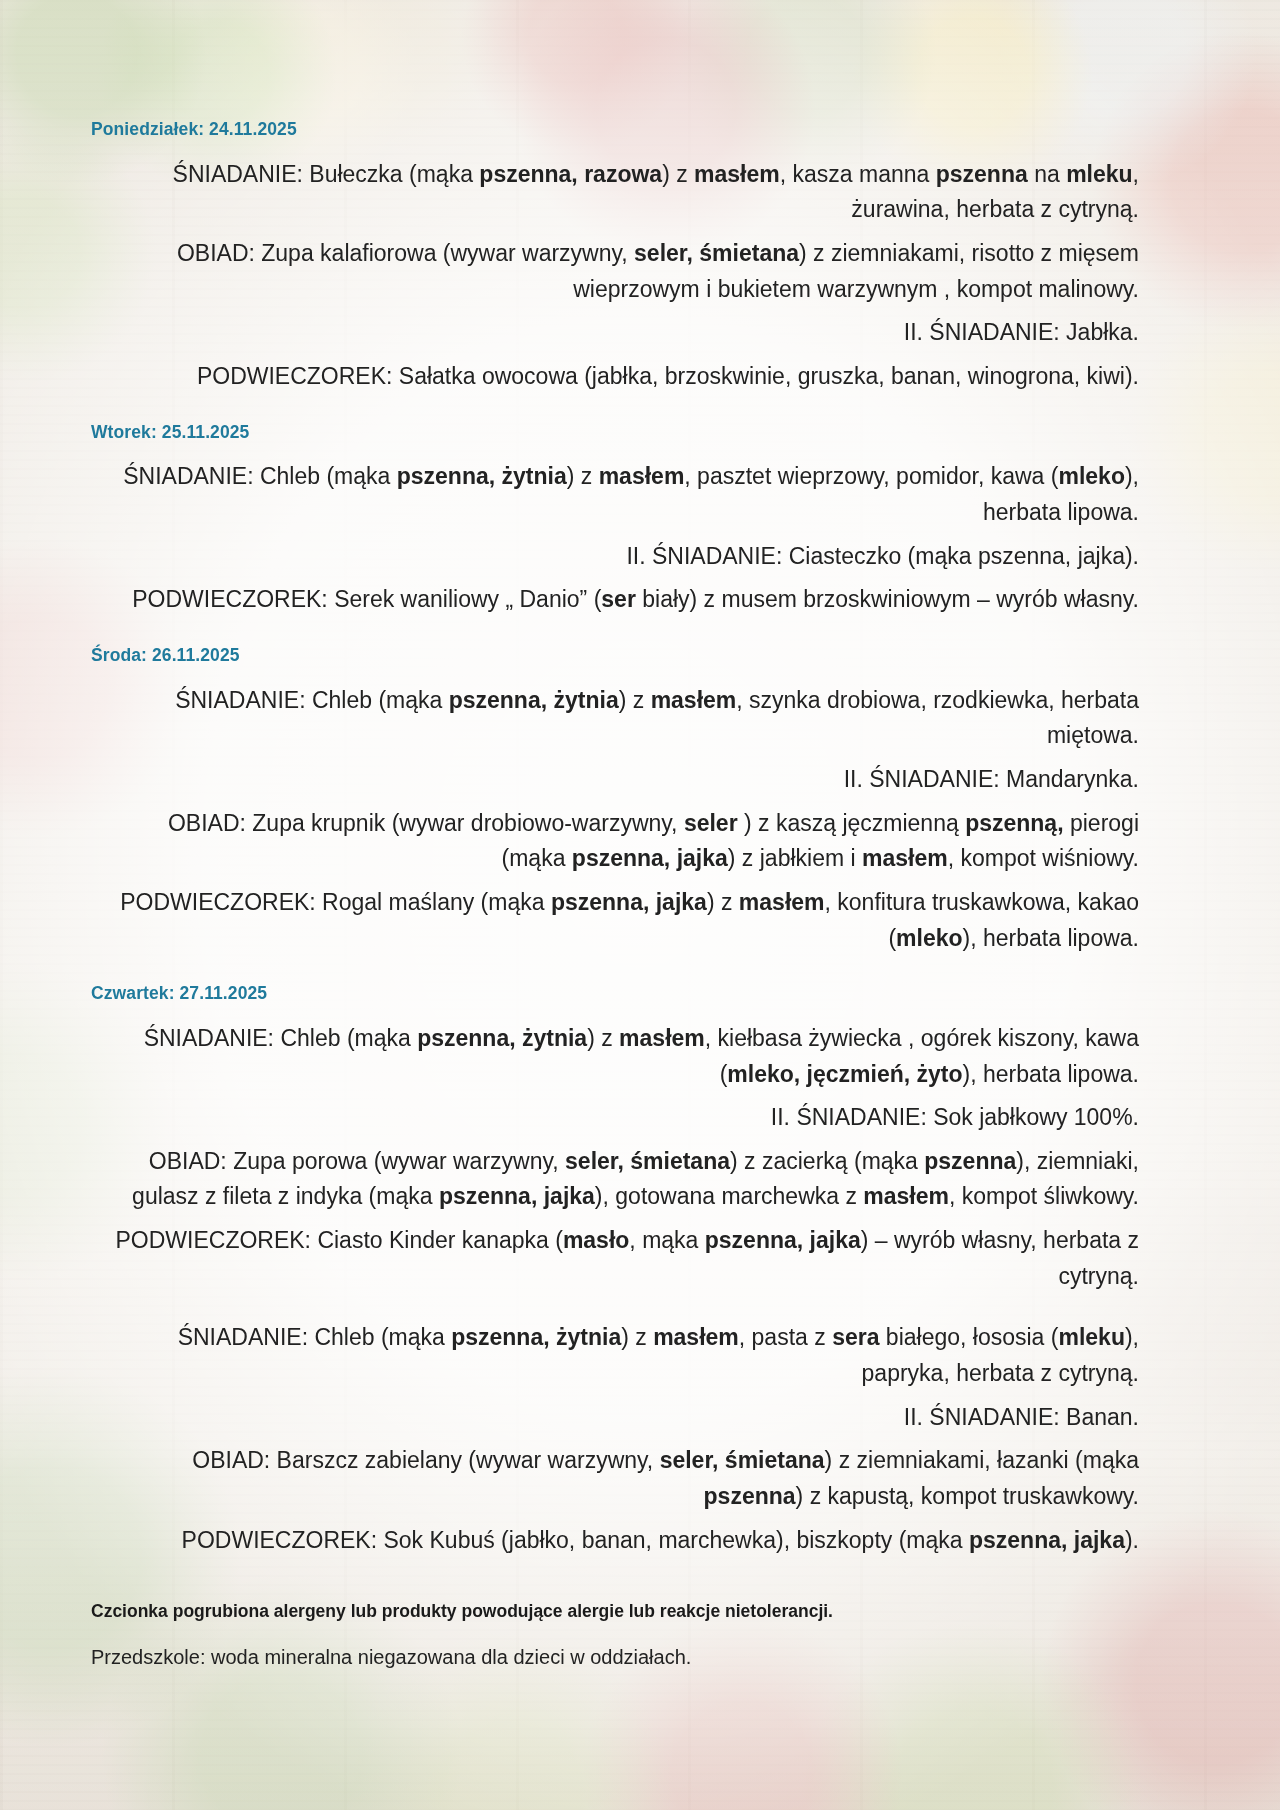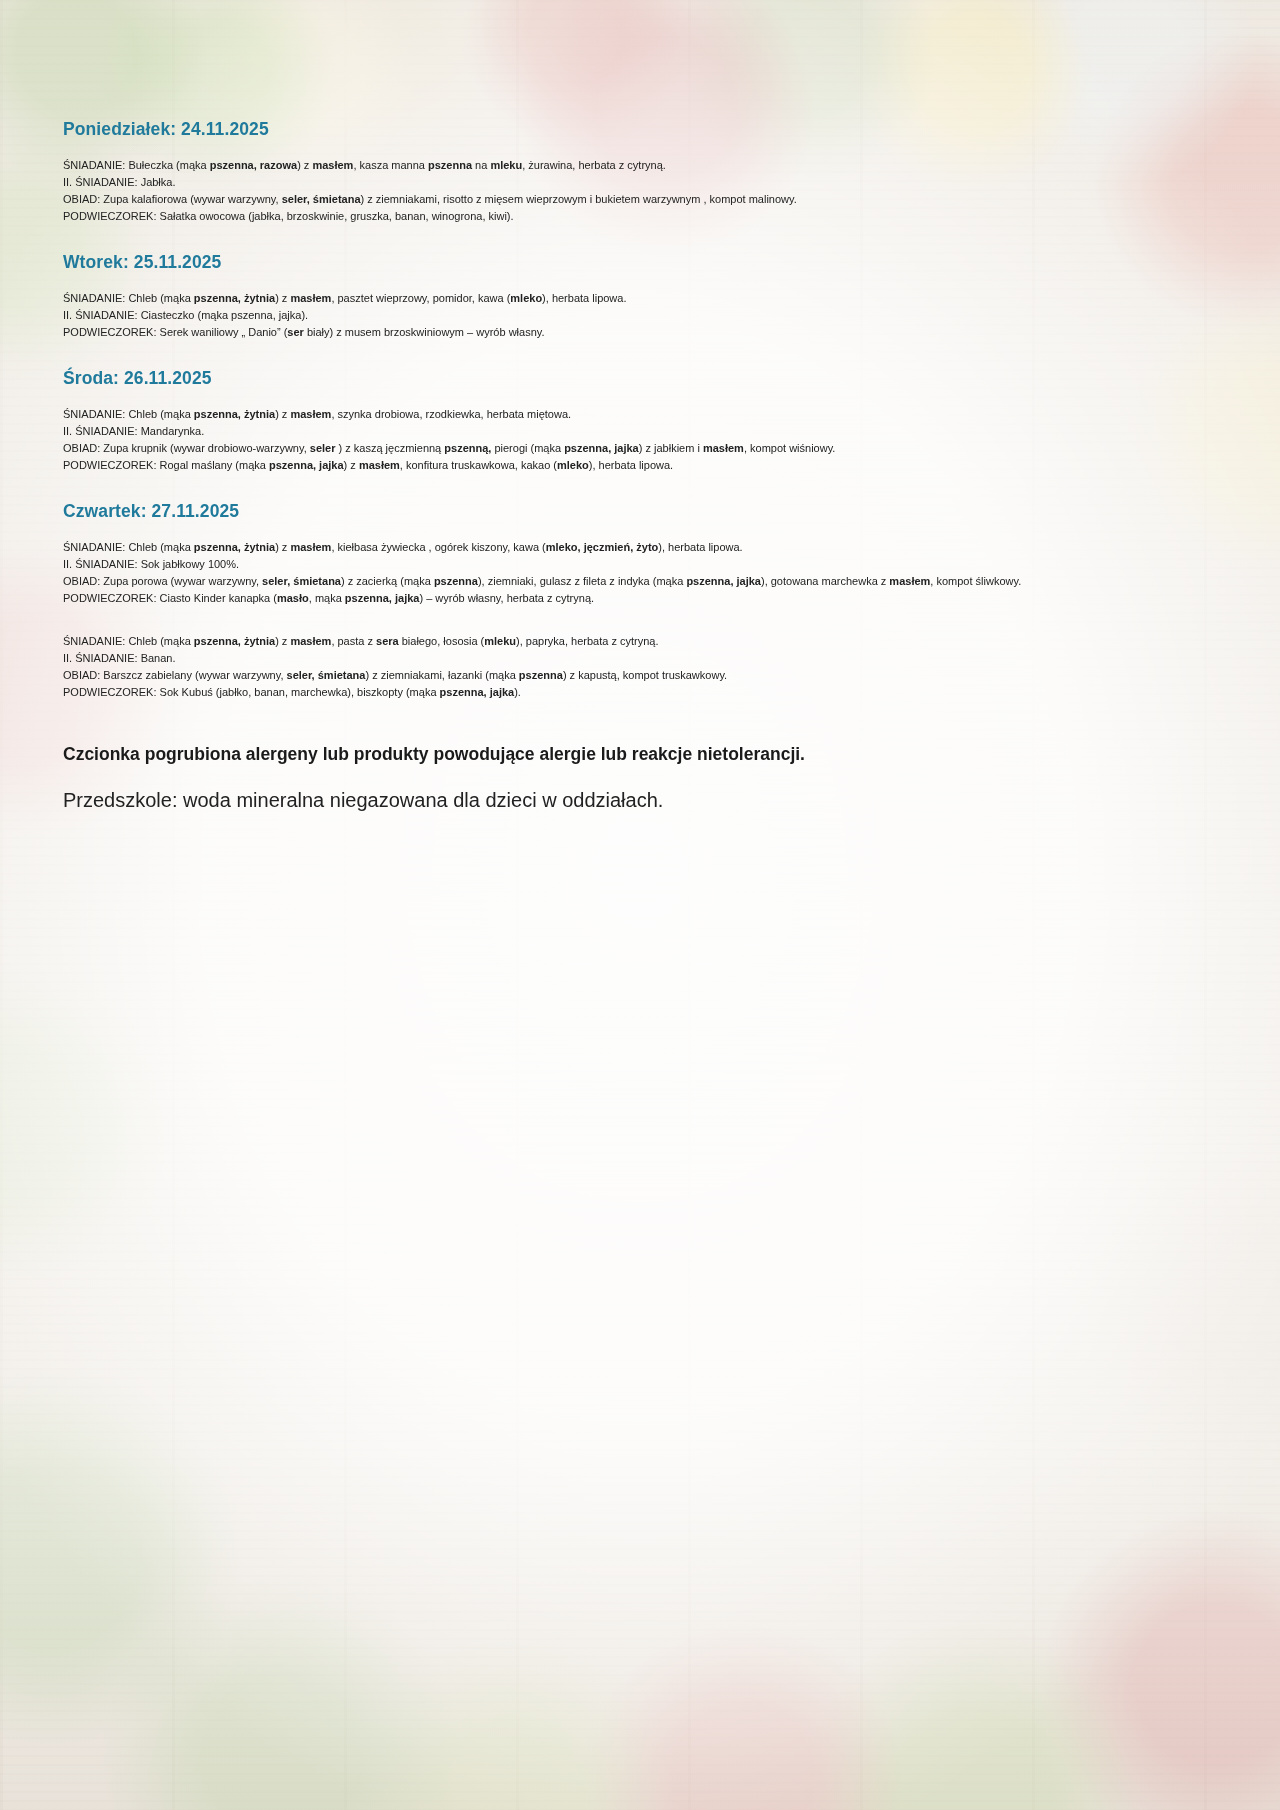--- a/index.html
+++ b/index.html
@@ -58,41 +58,42 @@
     inset: 0;
     z-index: 1;
     background:
       radial-gradient(ellipse 62% 55% at 50% 48%, rgba(255,255,255,0.93) 0%, rgba(255,255,255,0.86) 55%, rgba(255,255,255,0.55) 80%, rgba(255,255,255,0.30) 100%),
       linear-gradient(180deg, rgba(255,255,255,0.42) 0%, rgba(255,255,255,0.60) 20%, rgba(255,255,255,0.62) 80%, rgba(255,255,255,0.40) 100%);
   }
 
   #page {
     position: relative;
     z-index: 2;
-    padding: 118px 120px 40px 63px;
+    padding: 118px 120px 40px 91px;
     box-sizing: border-box;
   }
 
   .day-block { margin-bottom: 26px; }
 
   .day-heading {
     color: #1f7a9c;
     font-weight: bold;
     font-size: 17.5px;
     letter-spacing: 0.1px;
     margin: 0 0 16px 0;
     line-height: 1.3;
   }
 
   .meal-line {
     color: #222222;
-    font-size: 11px;
+    font-size: 23px;
     line-height: 1.55;
-    margin: 0;
+    margin: 8px;
     max-width: 1040px;
+    text-align: right;
   }
   .meal-line b { font-weight: bold; }
 
   .note-bold {
     color: #1a1a1a;
     font-size: 17.5px;
     font-weight: bold;
     line-height: 1.5;
     margin: 40px 0 18px 0;
   }
@@ -107,22 +108,22 @@
 <body>
 
 <div id="bg-layer"></div>
 <div id="bg-veil"></div>
 
 <div id="page">
 
   <section class="day-block">
     <h2 class="day-heading">Poniedziałek: 24.11.2025</h2>
     <p class="meal-line">ŚNIADANIE: Bułeczka (mąka <b>pszenna, razowa</b>) z <b>masłem</b>, kasza manna <b>pszenna</b> na <b>mleku</b>, żurawina, herbata z cytryną.</p>
+    <p class="meal-line">OBIAD: Zupa kalafiorowa (wywar warzywny, <b>seler, śmietana</b>) z ziemniakami, risotto z mięsem wieprzowym i bukietem warzywnym , kompot malinowy.</p>
     <p class="meal-line">II. ŚNIADANIE: Jabłka.</p>
-    <p class="meal-line">OBIAD: Zupa kalafiorowa (wywar warzywny, <b>seler, śmietana</b>) z ziemniakami, risotto z mięsem wieprzowym i bukietem warzywnym , kompot malinowy.</p>
     <p class="meal-line">PODWIECZOREK: Sałatka owocowa (jabłka, brzoskwinie, gruszka, banan, winogrona, kiwi).</p>
   </section>
 
   <section class="day-block">
     <h2 class="day-heading">Wtorek: 25.11.2025</h2>
     <p class="meal-line">ŚNIADANIE: Chleb (mąka <b>pszenna, żytnia</b>) z <b>masłem</b>, pasztet wieprzowy, pomidor, kawa (<b>mleko</b>), herbata lipowa.</p>
     <p class="meal-line">II. ŚNIADANIE: Ciasteczko (mąka pszenna, jajka).</p>
     <p class="meal-line">PODWIECZOREK: Serek waniliowy „ Danio” (<b>ser</b> biały) z musem brzoskwiniowym – wyrób własny.</p>
   </section>
 

